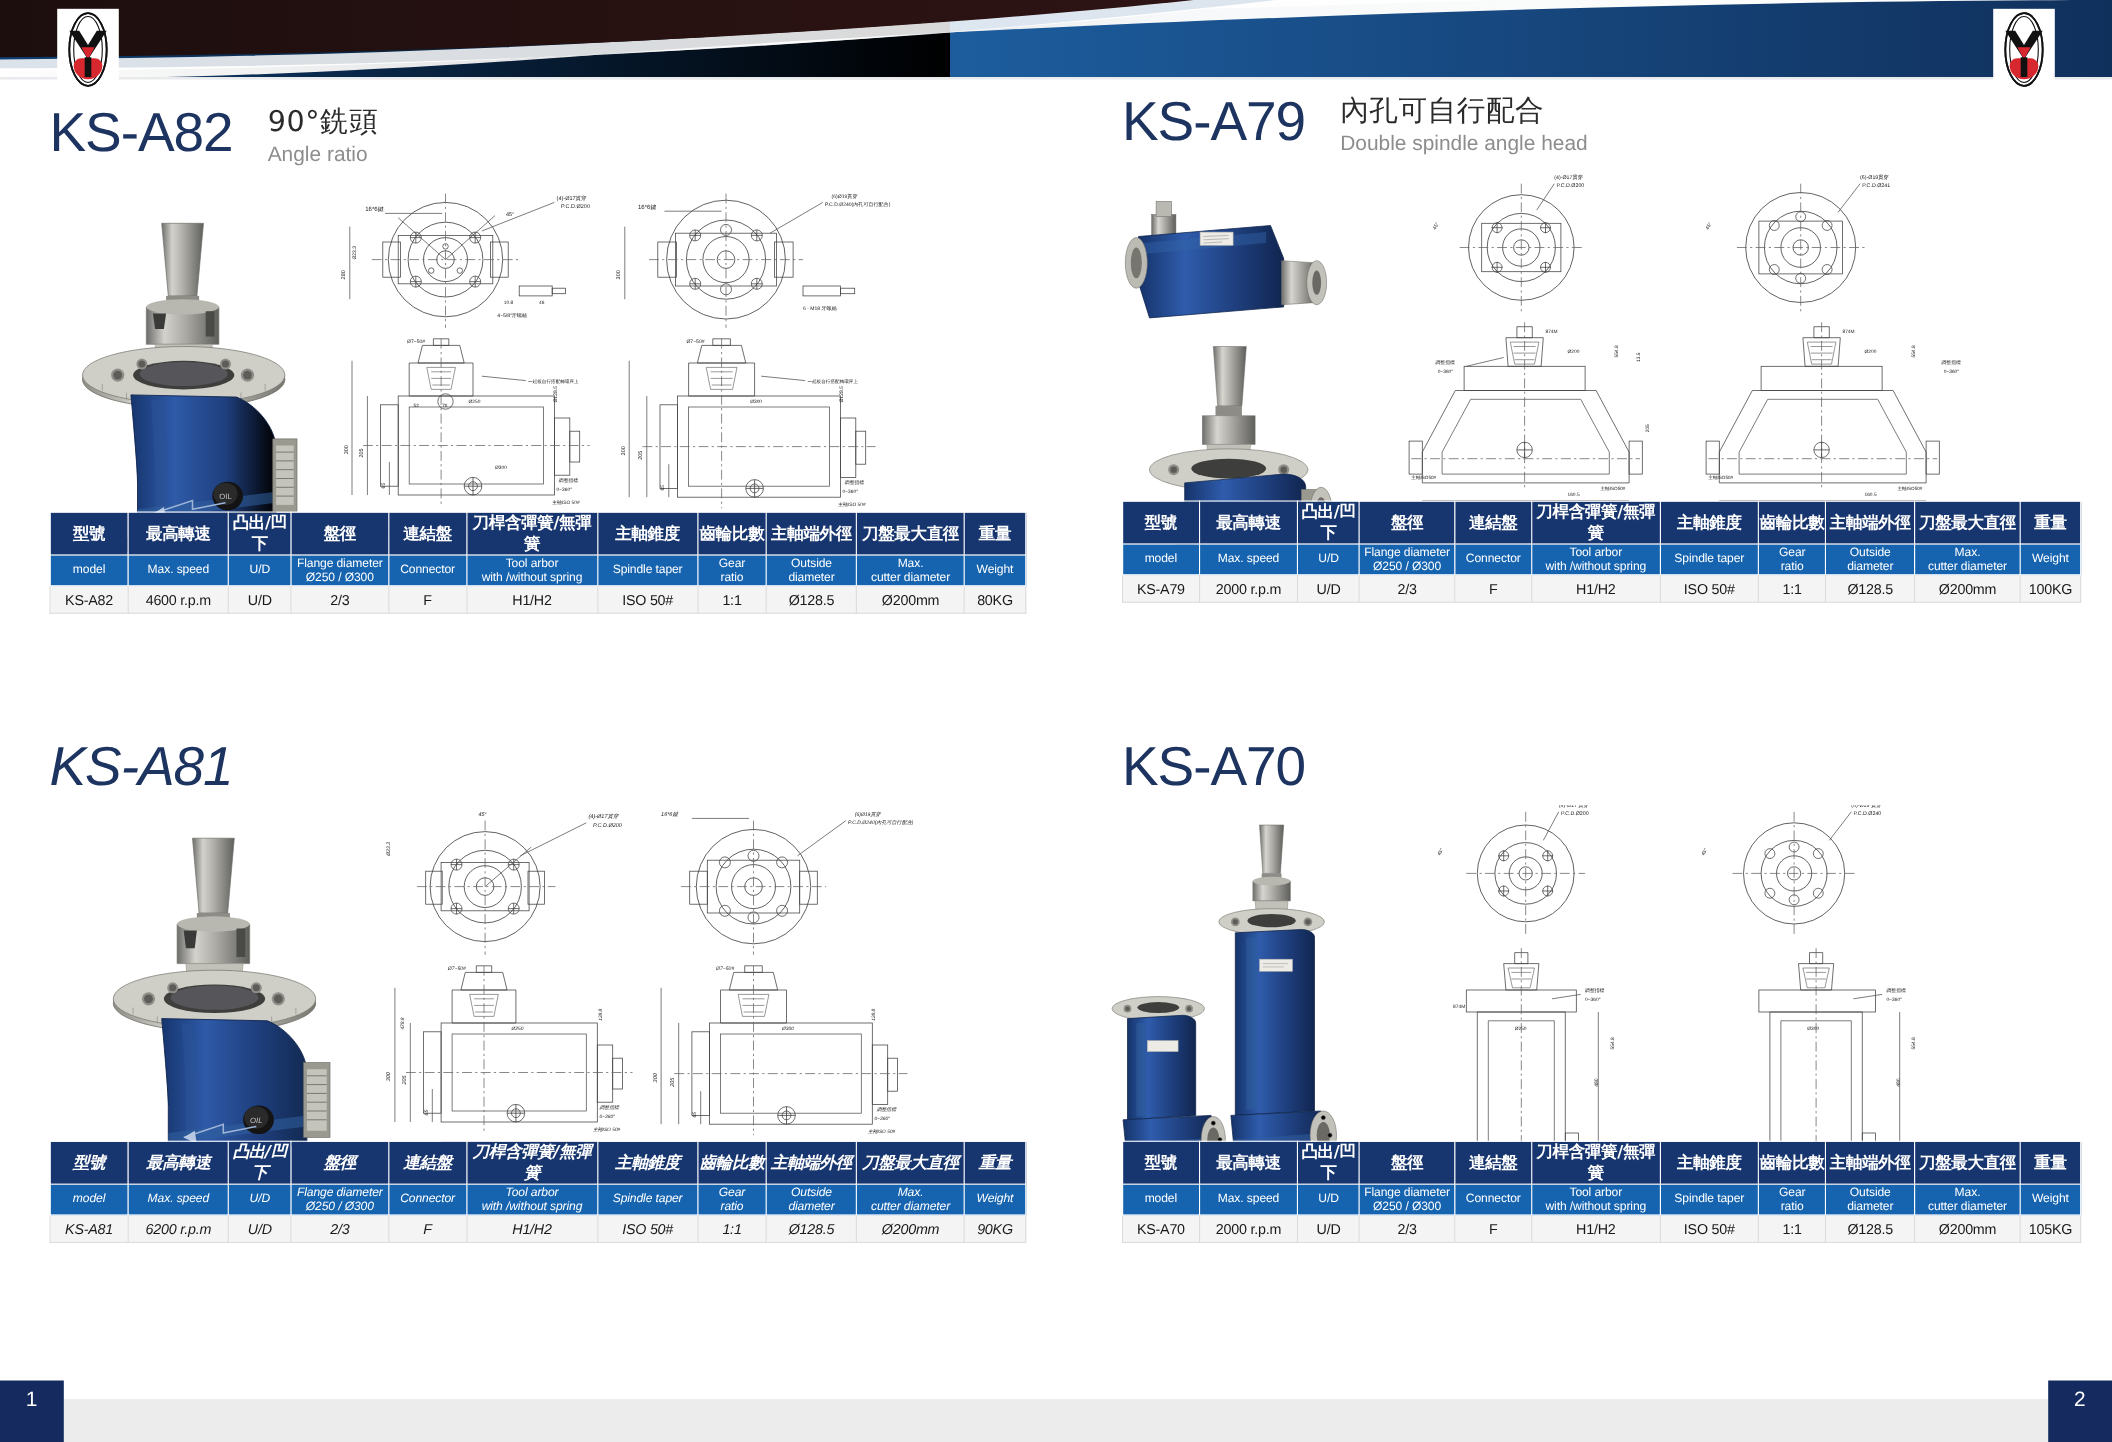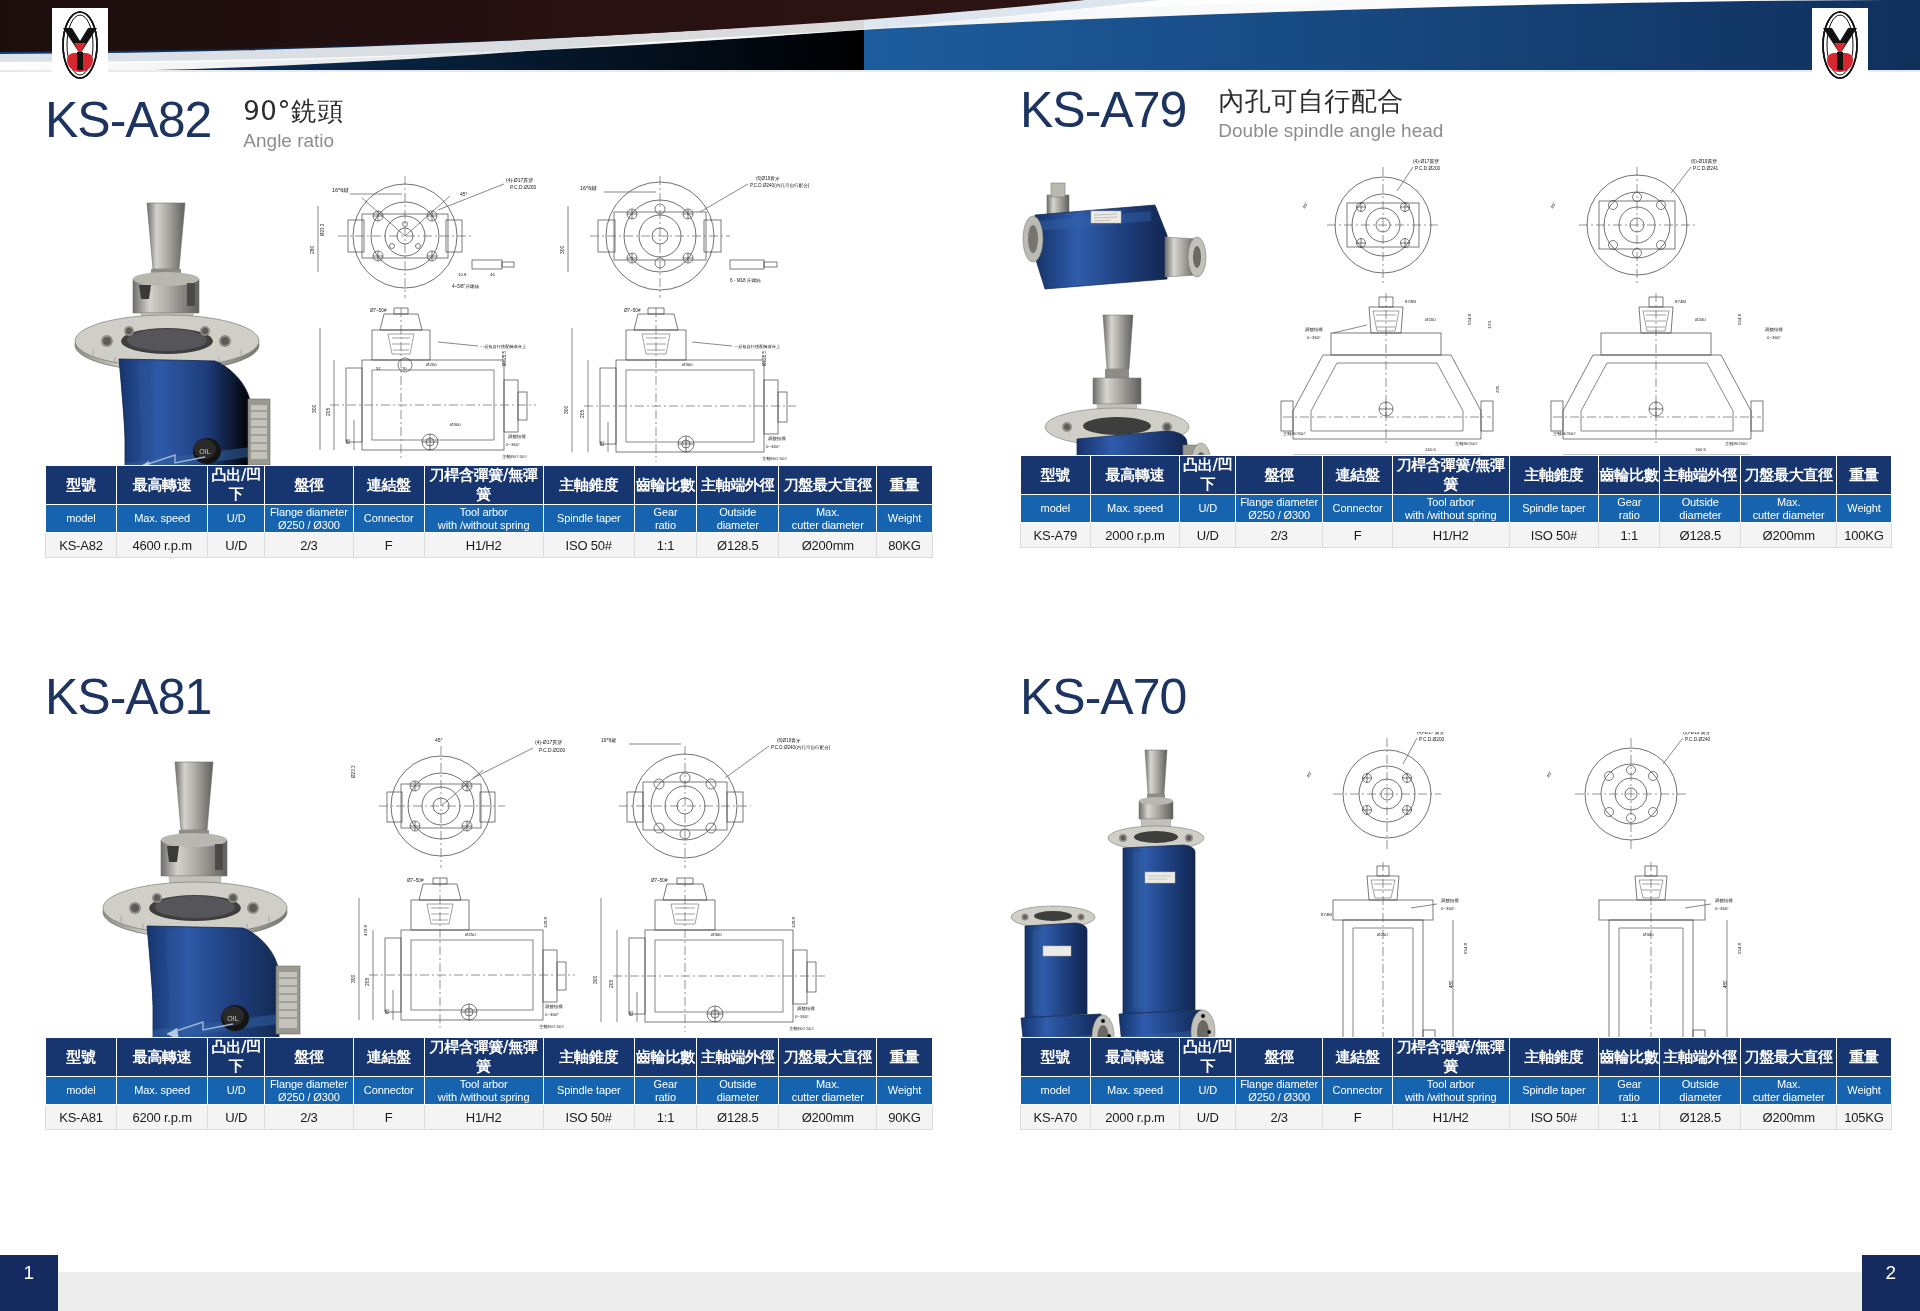--- a/index.html
+++ b/index.html
@@ -780,21 +780,21 @@
           <td>1:1</td>
           <td>Ø128.5</td>
           <td>Ø200mm</td>
           <td>100KG</td>
         </tr>
       </tbody>
         </table>
     </div>
   </div>
 
-  <div class="product" style="left:45px; top:672px; width:905px;">
+  <div class="product" style="left:45px; top:672px; width:905px;font-style:italic;">
     <div class="p-head">
       <div class="p-model">KS-A81</div>
     </div>
 
     <div class="media" style="height:355px; margin-top:10px;">
       <div class="photo-wrap" style="left:40px; top:8px; width:230px; height:330px;">
         <svg class="dwg" viewBox="0 0 230 330">
           <defs>
             <linearGradient id="steel3" x1="0" y1="0" x2="1" y2="0">
               <stop offset="0%" stop-color="#6d6d6b"></stop>

